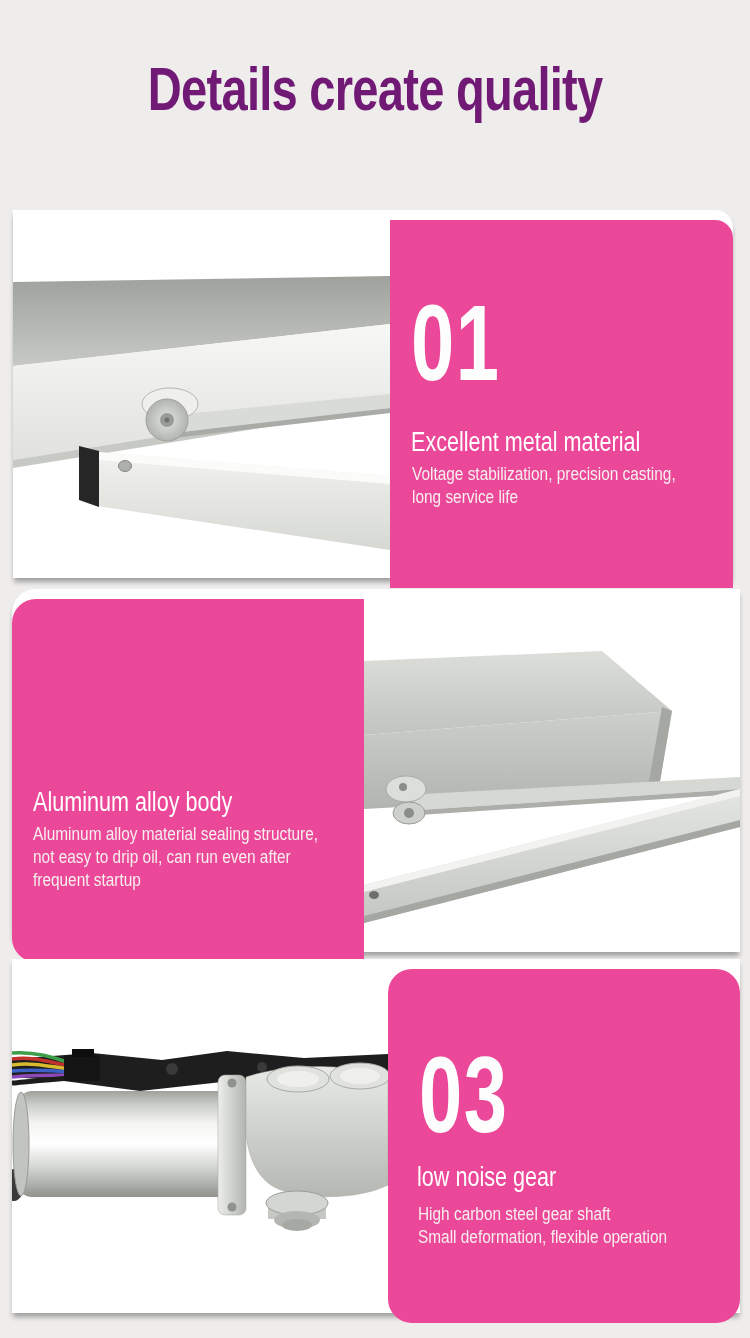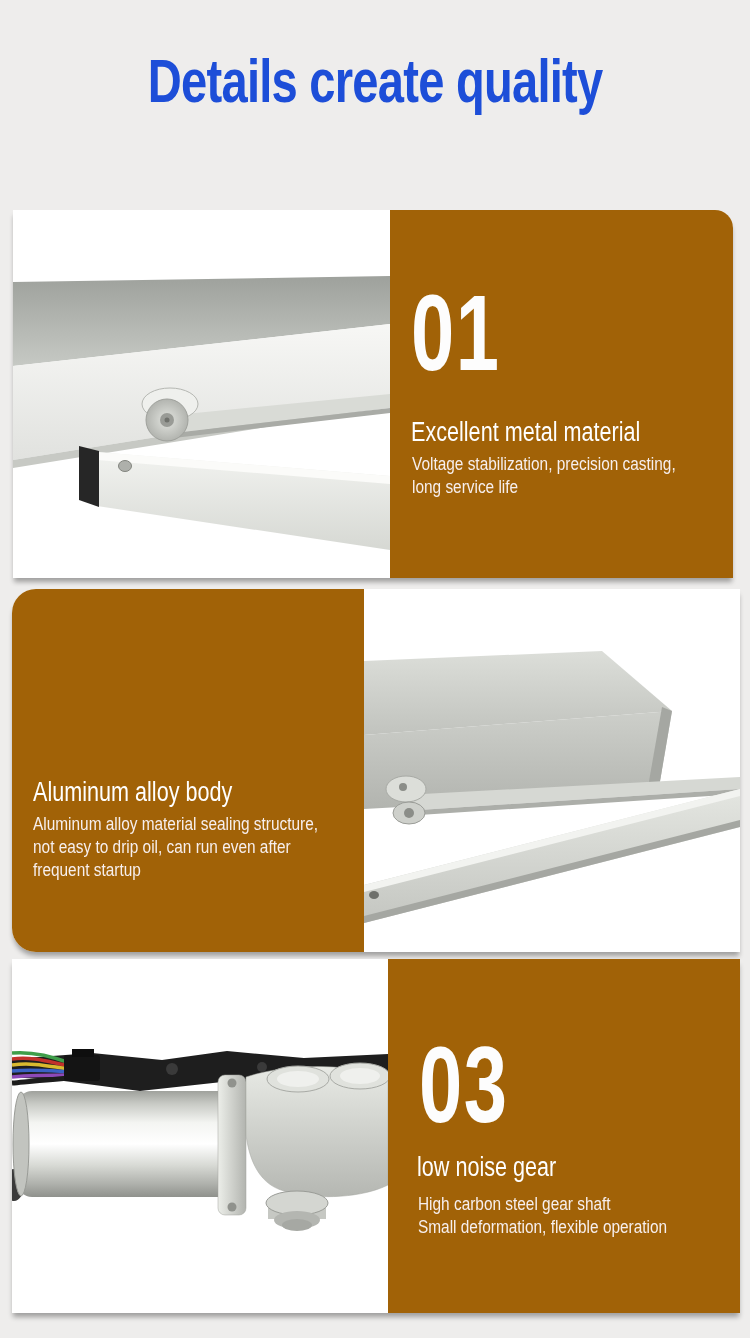--- a/index.html
+++ b/index.html
@@ -5,49 +5,49 @@
   html,body{margin:0;padding:0;}
   .page{
     position:relative;
     width:750px;height:1338px;
     background:#eeedec;
     overflow:hidden;
     font-family:"Liberation Sans", sans-serif;
   }
   
   .title{
-    position:absolute;left:0;top:48px;width:750px;
+    position:absolute;left:0;top:56px;width:750px;
     text-align:center;margin:0;
-    font-size:62px;font-weight:700;color:#1d4ed8;
+    font-size:62px;font-weight:700;color:#701a75;
     line-height:1.05;
   }
   .title .condense{
     display:inline-block;
     transform:scaleX(.76);
     letter-spacing:-1px;
     white-space:nowrap;
   }
   
   .card{
     position:absolute;
     box-shadow:0 5px 5px -1px rgba(0,0,0,.33);
     background:#fff;
   }
   .card1{left:13px;top:210px;width:720px;height:368px;border-radius:0 18px 0 0;}
   .card2{left:12px;top:589px;width:728px;height:363px;border-radius:24px 0 0 24px;}
   .card3{left:12px;top:959px;width:728px;height:354px;}
   .photo{position:absolute;top:0;height:100%;background:#fff;overflow:hidden;}
   .photo svg{display:block;width:100%;height:100%;}
-  .panel{position:absolute;top:0;height:100%;background:#a16207;color:#fff;}
+  .panel{position:absolute;top:10px;height:100%;background:#ec4899;color:#fff;}
   .card1 .photo{left:0;width:377px;}
   .card1 .panel{left:377px;width:343px;border-radius:0 18px 0 0;}
   .card2 .panel{left:0;width:352px;border-radius:24px 0 0 24px;}
   .card2 .photo{left:352px;width:376px;}
   .card3 .photo{left:0;width:376px;}
-  .card3 .panel{left:376px;width:352px;}
+  .card3 .panel{left:376px;width:352px;border-radius:24px;}
   
   .num{
     position:absolute;
     margin:0;
     font-size:108px;font-weight:700;color:#fdfdfd;
     line-height:1;white-space:nowrap;
   }
   .num .condense{display:inline-block;transform:scaleX(.72);transform-origin:0 50%;letter-spacing:2px;}
   .feat-heading{
     position:absolute;margin:0;

